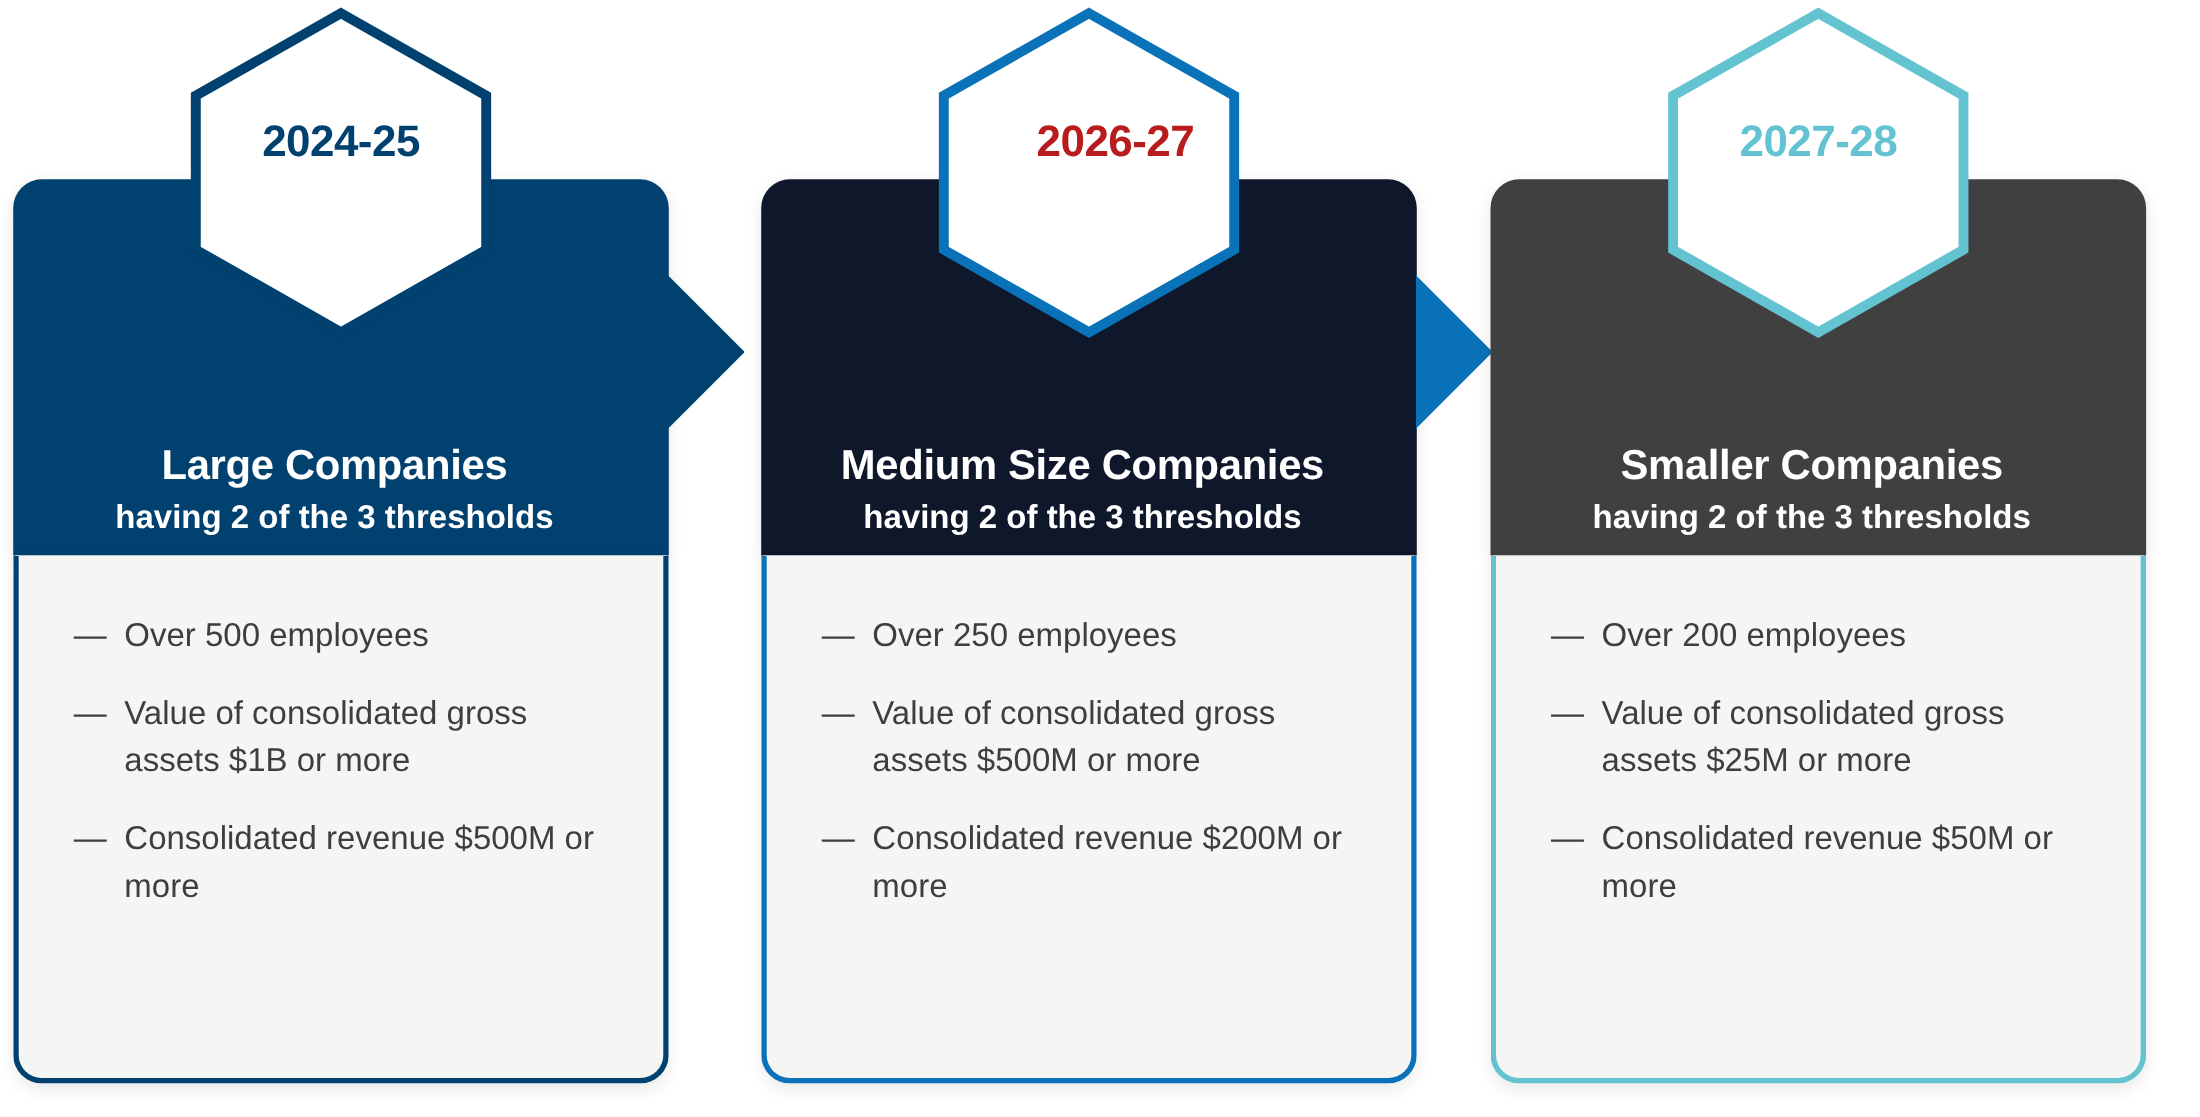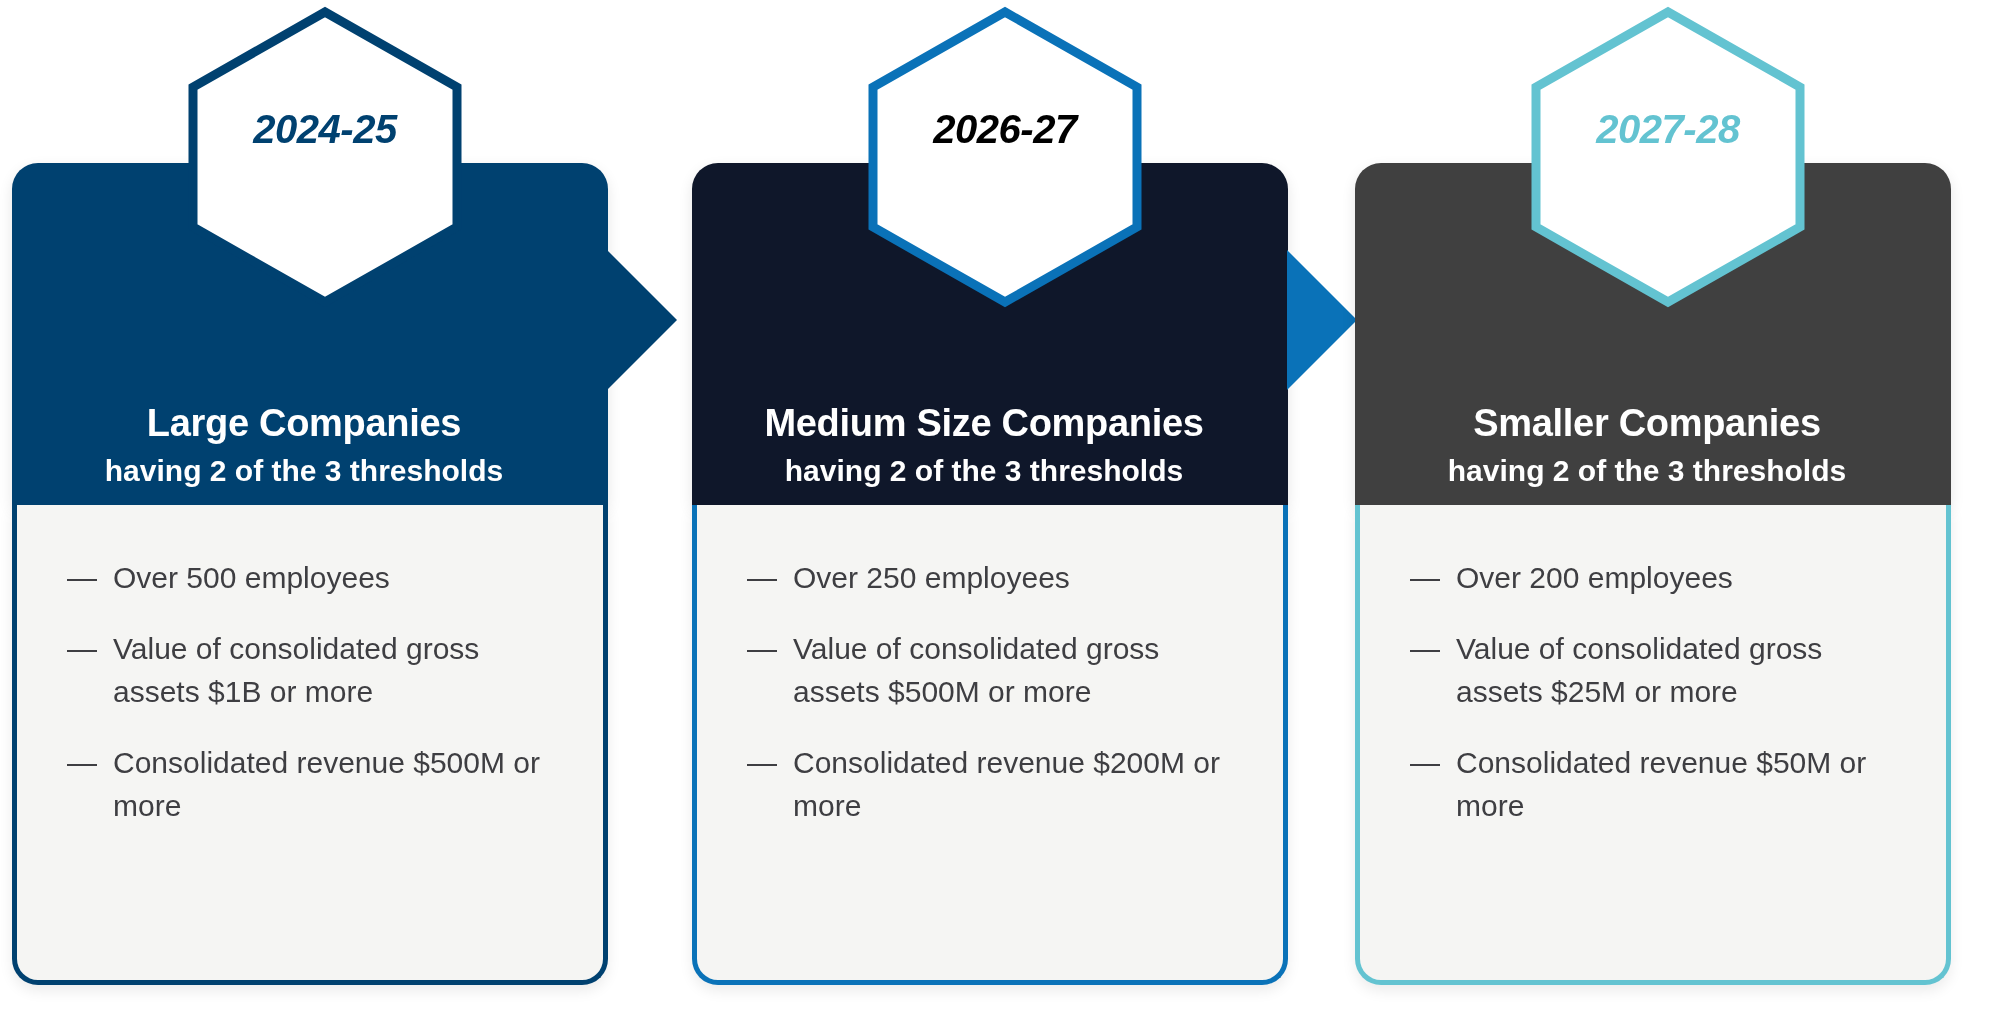--- a/index.html
+++ b/index.html
@@ -117,22 +117,21 @@
     font-size: 30px;
     line-height: 1.43;
   }
 
   
   .hex {
     position: absolute;
     width: 274px;
     height: 300px;
     top: -156px;
-    left: 176px;
-    font-style: italic;
+    left: 161px;
   }
   .hex svg {
     display: block;
     width: 274px;
     height: 300px;
     overflow: visible;
   }
   .hex-label {
     position: absolute;
     left: 0;
@@ -191,21 +190,21 @@
       <div class="head-text">
         <div class="head-title">Medium Size Companies</div>
         <div class="head-sub">having 2 of the 3 thresholds</div>
       </div>
     </div>
 
     <div class="hex">
       <svg viewBox="0 0 274 300" preserveAspectRatio="none">
         <polygon points="137,5 269,80 269,220 137,295 5,220 5,80" fill="#ffffff" stroke-width="9" class="hex-poly" stroke="#0a72b8"></polygon>
       </svg>
-      <div class="hex-label" style="color: #000000;">2026-27</div>
+      <div class="hex-label" style="color: #b91c1c; padding-left: 24px;">2026-27</div>
     </div>
 
     <div class="card-body" style="border-color: rgb(10, 114, 184); background: rgb(245, 245, 243);">
       <ul class="bullet-list">
         <li class="bullet-item">
           <span class="bullet-dash">—</span>
           <span>Over 250 employees</span>
         </li>
         <li class="bullet-item">
           <span class="bullet-dash">—</span>

